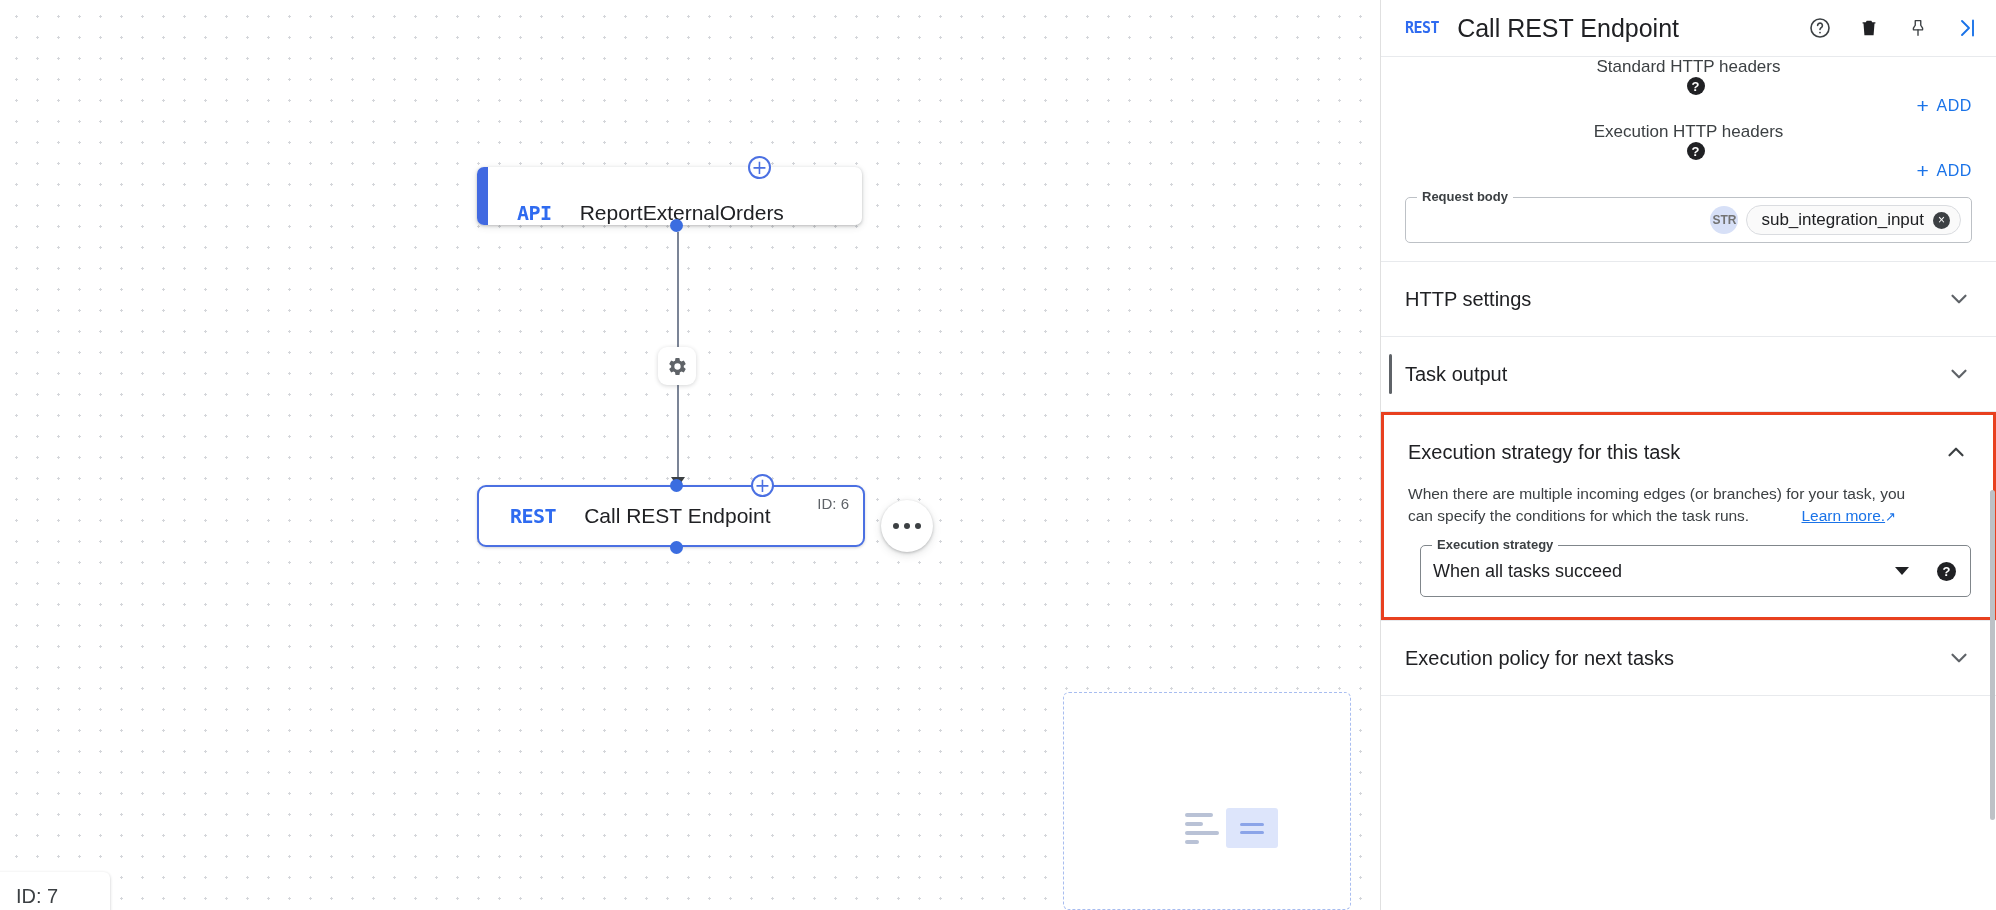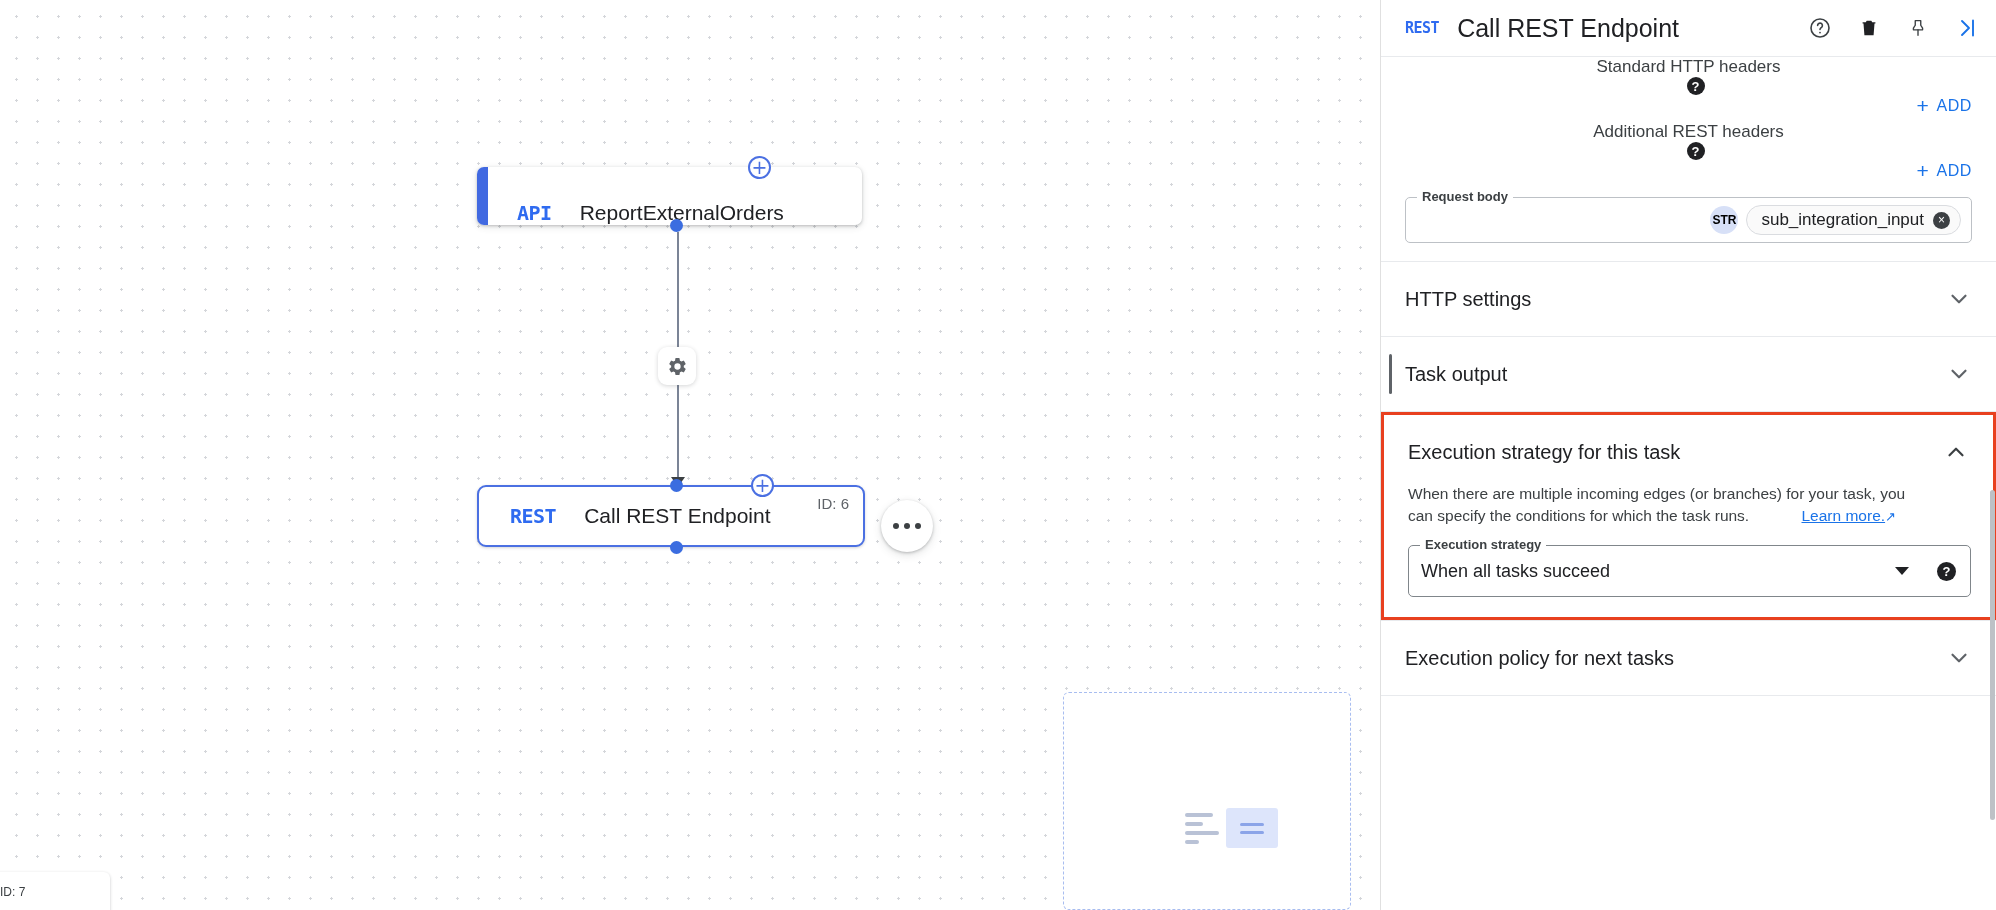--- a/index.html
+++ b/index.html
@@ -136,22 +136,22 @@
     display: flex; align-items: center; gap: 7px;
   }
   .ghost-lines { display: flex; flex-direction: column; gap: 5px; align-items: flex-start;}
   .ghost-lines span { display:block; height: 4px; background: #b9c2d6; border-radius: 2px;}
   .ghost-card {
     width: 52px; height: 40px; background: #dde5fb; border-radius: 3px;
     display:flex; align-items:center; justify-content:center;
   }
   .ghost-card span { display:block; height:3px; background:#8ba4e8; border-radius:2px;}
   .corner-id {
-    position: absolute; left: 0px; top: 885px;
-    font-size: 12px; color: #3c4043;
+    position: absolute; left: 16px; top: 885px;
+    font-size: 20px; color: #3c4043;
   }
   .corner-card {
     position: absolute; left: -70px; top: 872px;
     width: 180px; height: 60px; background: #fff; border-radius: 6px;
     box-shadow: 0 1px 3px rgba(60,64,67,.3);
   }
 
   
   .panel {
     position: relative;
@@ -217,21 +217,21 @@
     padding: 0 10px;
     justify-content: flex-end;
   }
   .outlined > .legend {
     position: absolute; top: -9px; left: 11px;
     background: #ffffff; padding: 0 5px;
     font-size: 13px; color: #3c4043; font-weight: 700;
   }
   .str-badge {
     width: 28px; height: 28px; border-radius: 50%;
-    background: #d7e0f7; color: #000000;
+    background: #d7e0f7; color: #737373;
     font-size: 12px; font-weight: bold;
     display:flex; align-items:center; justify-content:center;
     font-family: "Liberation Sans", sans-serif;
   }
   .chip {
     margin-left: 8px;
     height: 30px;
     border: 1px solid #dadce0;
     border-radius: 16px;
     background: #fafafa;
@@ -277,21 +277,21 @@
     padding: 0 24px;
     font-size: 15.5px; line-height: 1.42; color: #3c4043;
     max-width: 560px;
     margin-top: -6px;
   }
   .hl-desc a { color: #1a73e8; padding-left: 48px; }
   .ext-link { font-size: 13px; color:#1a73e8; }
 
   .select-field {
     position: relative;
-    margin: 18px 22px 20px 24px;
+    margin: 18px 22px 20px 36px;
     border: 1px solid #80868b;
     border-radius: 5px;
     height: 52px;
     display: flex; align-items: center;
     padding: 0 14px 0 12px;
   }
   .select-field .legend {
     position: absolute; top: -9px; left: 11px;
     background: #ffffff; padding: 0 5px;
     font-size: 13px; color: #3c4043; font-weight: 700;
@@ -418,21 +418,21 @@
       <div class="row">
         <span class="row-label">Standard HTTP headers</span>
         <span class="help-dot">?</span>
         <span class="add-btn">
           <span class="plus">+</span>
           <span>ADD</span>
         </span>
       </div>
 
       <div class="row">
-        <span class="row-label">Additional REST headers</span>
+        <span class="row-label">Execution HTTP headers</span>
         <span class="help-dot">?</span>
         <span class="add-btn">
           <span class="plus">+</span>
           <span>ADD</span>
         </span>
       </div>
 
       <div class="outlined">
         <span class="legend">Request body</span>
         <span class="str-badge">STR</span>

